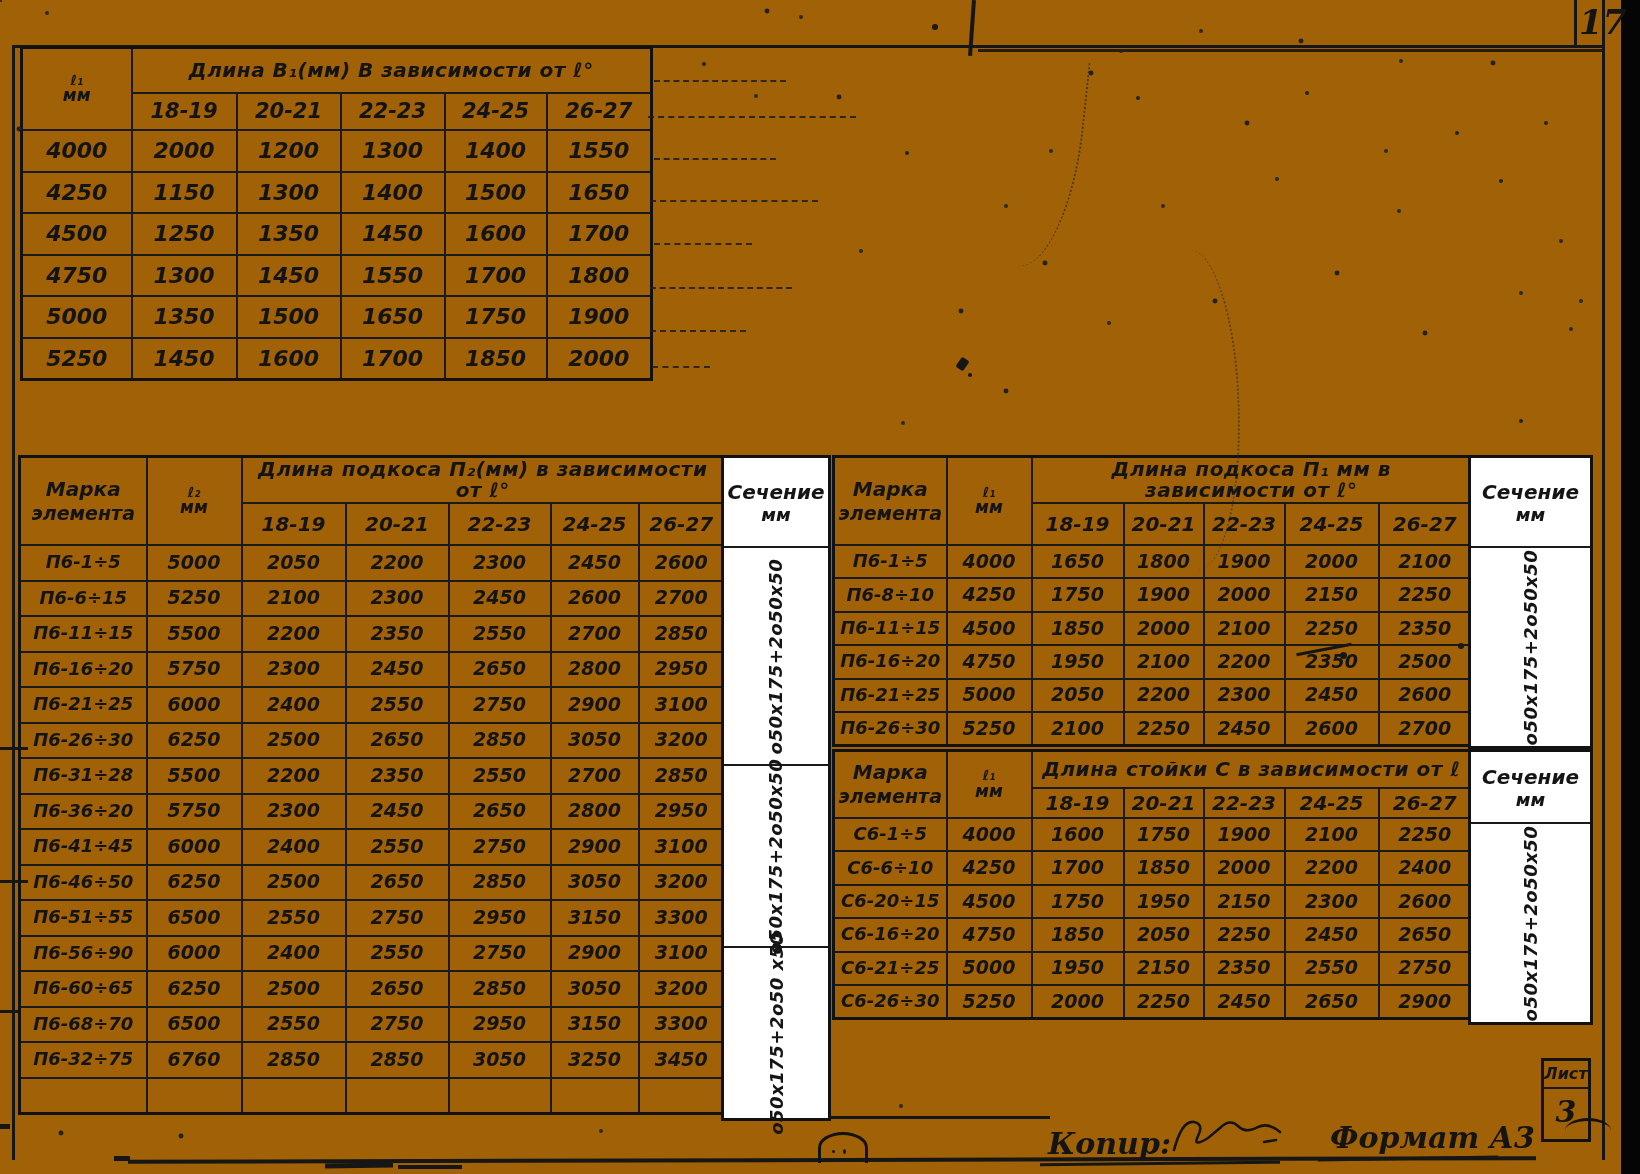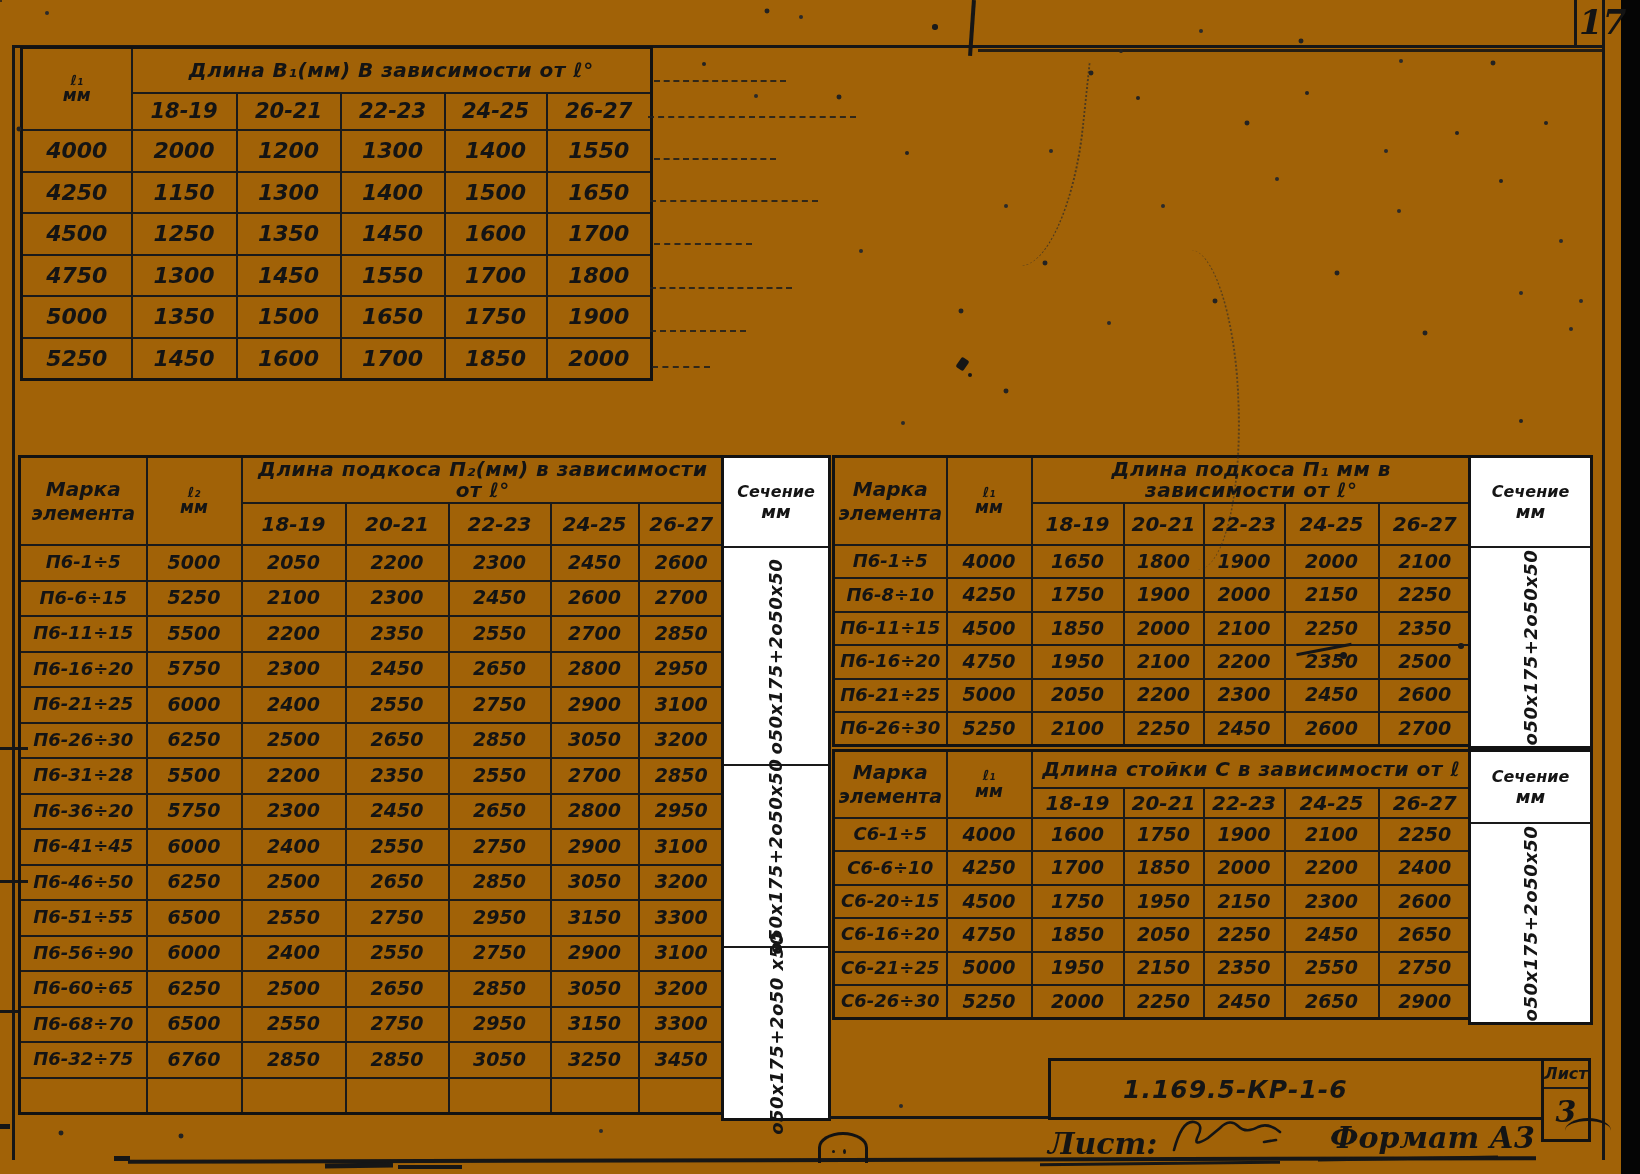--- a/index.html
+++ b/index.html
@@ -39,21 +39,21 @@
   .t-right tbody td:first-child { font-size:18px; }
 
   .t-stoika thead tr:nth-child(1) th { height:35px; }
   .t-stoika thead tr:nth-child(2) th { height:28px; }
 
   
   .sech { position:absolute; border:3px solid #121212; box-sizing:border-box;
           display:flex; flex-direction:column; background:#fff; }
   .sech .hd { display:flex; flex-direction:column; align-items:center; justify-content:center;
           border-bottom:2.4px solid #1a1a1a; font-style:italic; font-weight:600; }
-  .sech .hd .s1 { font-size:16px; }
+  .sech .hd .s1 { font-size:20px; }
   .sech .hd .s2 { font-size:18px; }
   .sech .grp { display:flex; align-items:center; justify-content:center; border-bottom:2.4px solid #1a1a1a; }
   .sech .grp:last-child { border-bottom:none; flex:1; }
   .vtext { transform:rotate(-90deg); white-space:nowrap; font-style:italic; font-weight:600; font-size:18px; letter-spacing:.5px; }
 
   
   .hand { font-family:"DejaVu Serif", serif; font-style:italic; font-weight:600; color:#141414; }
 
   
   .leader { position:absolute; border-top:2.5px dashed #1d1d1d; opacity:.85; }
@@ -560,29 +560,26 @@
         <span class="s2">мм</span>
       </div>
       <div class="grp">
         <span class="vtext">о50х175+2о50х50</span>
       </div>
     </div>
   </div>
 
   <div class="abs ink" style="left:828px;top:1116px;width:222px;height:3px"></div>
 
-  <div class="abs" style="left:1048px;top:1058px;width:496px;height:62px;border:3px solid #121212;box-sizing:border-box">
-    <div class="abs" style="left:72px;top:14px;font-size:25px;font-style:italic;font-weight:600;letter-spacing:1px">1.169.5-КР-1-6</div>
-  </div>
   <div class="abs" style="left:1541px;top:1058px;width:50px;height:84px;border:3px solid #121212;box-sizing:border-box">
     <div style="height:26px;border-bottom:2.4px solid #1a1a1a;text-align:center;font-style:italic;font-weight:600;font-size:16px;line-height:26px">Лист</div>
     <div class="hand" style="text-align:center;font-size:30px;line-height:46px">3</div>
   </div>
 
-  <div class="abs hand" style="left:1048px;top:1126px;font-size:30px">Лист:</div>
+  <div class="abs hand" style="left:1048px;top:1126px;font-size:30px">Копир:</div>
   <svg class="abs" style="left:1168px;top:1112px" width="120" height="46" viewBox="0 0 120 46">
     <path d="M6,38 Q14,8 26,10 Q36,12 30,24 Q24,36 40,26 L52,16 Q62,6 70,14 Q78,22 90,15 Q100,10 112,20" fill="none" stroke="#141414" stroke-width="2.6" stroke-linecap="round"></path>
     <path d="M96,30 L108,28" stroke="#141414" stroke-width="2.6" stroke-linecap="round"></path>
   </svg>
   <div class="abs hand" style="left:1330px;top:1120px;font-size:30px">Формат А3</div>
   <div class="abs ink" style="left:1040px;top:1162px;width:240px;height:3px;transform:rotate(-0.6deg)"></div>
   <div class="abs ink" style="left:1318px;top:1157px;width:180px;height:3px;transform:rotate(-1deg)"></div>
 
   <div class="abs ink" style="left:970px;top:0;width:4px;height:56px;transform:rotate(4deg)"></div>
   <div class="abs" style="left:1008px;top:58px;width:70px;height:210px;border-right:2px dotted #2a2a2a;border-radius:0 0 70% 0;transform:rotate(6deg);opacity:.7"></div>

